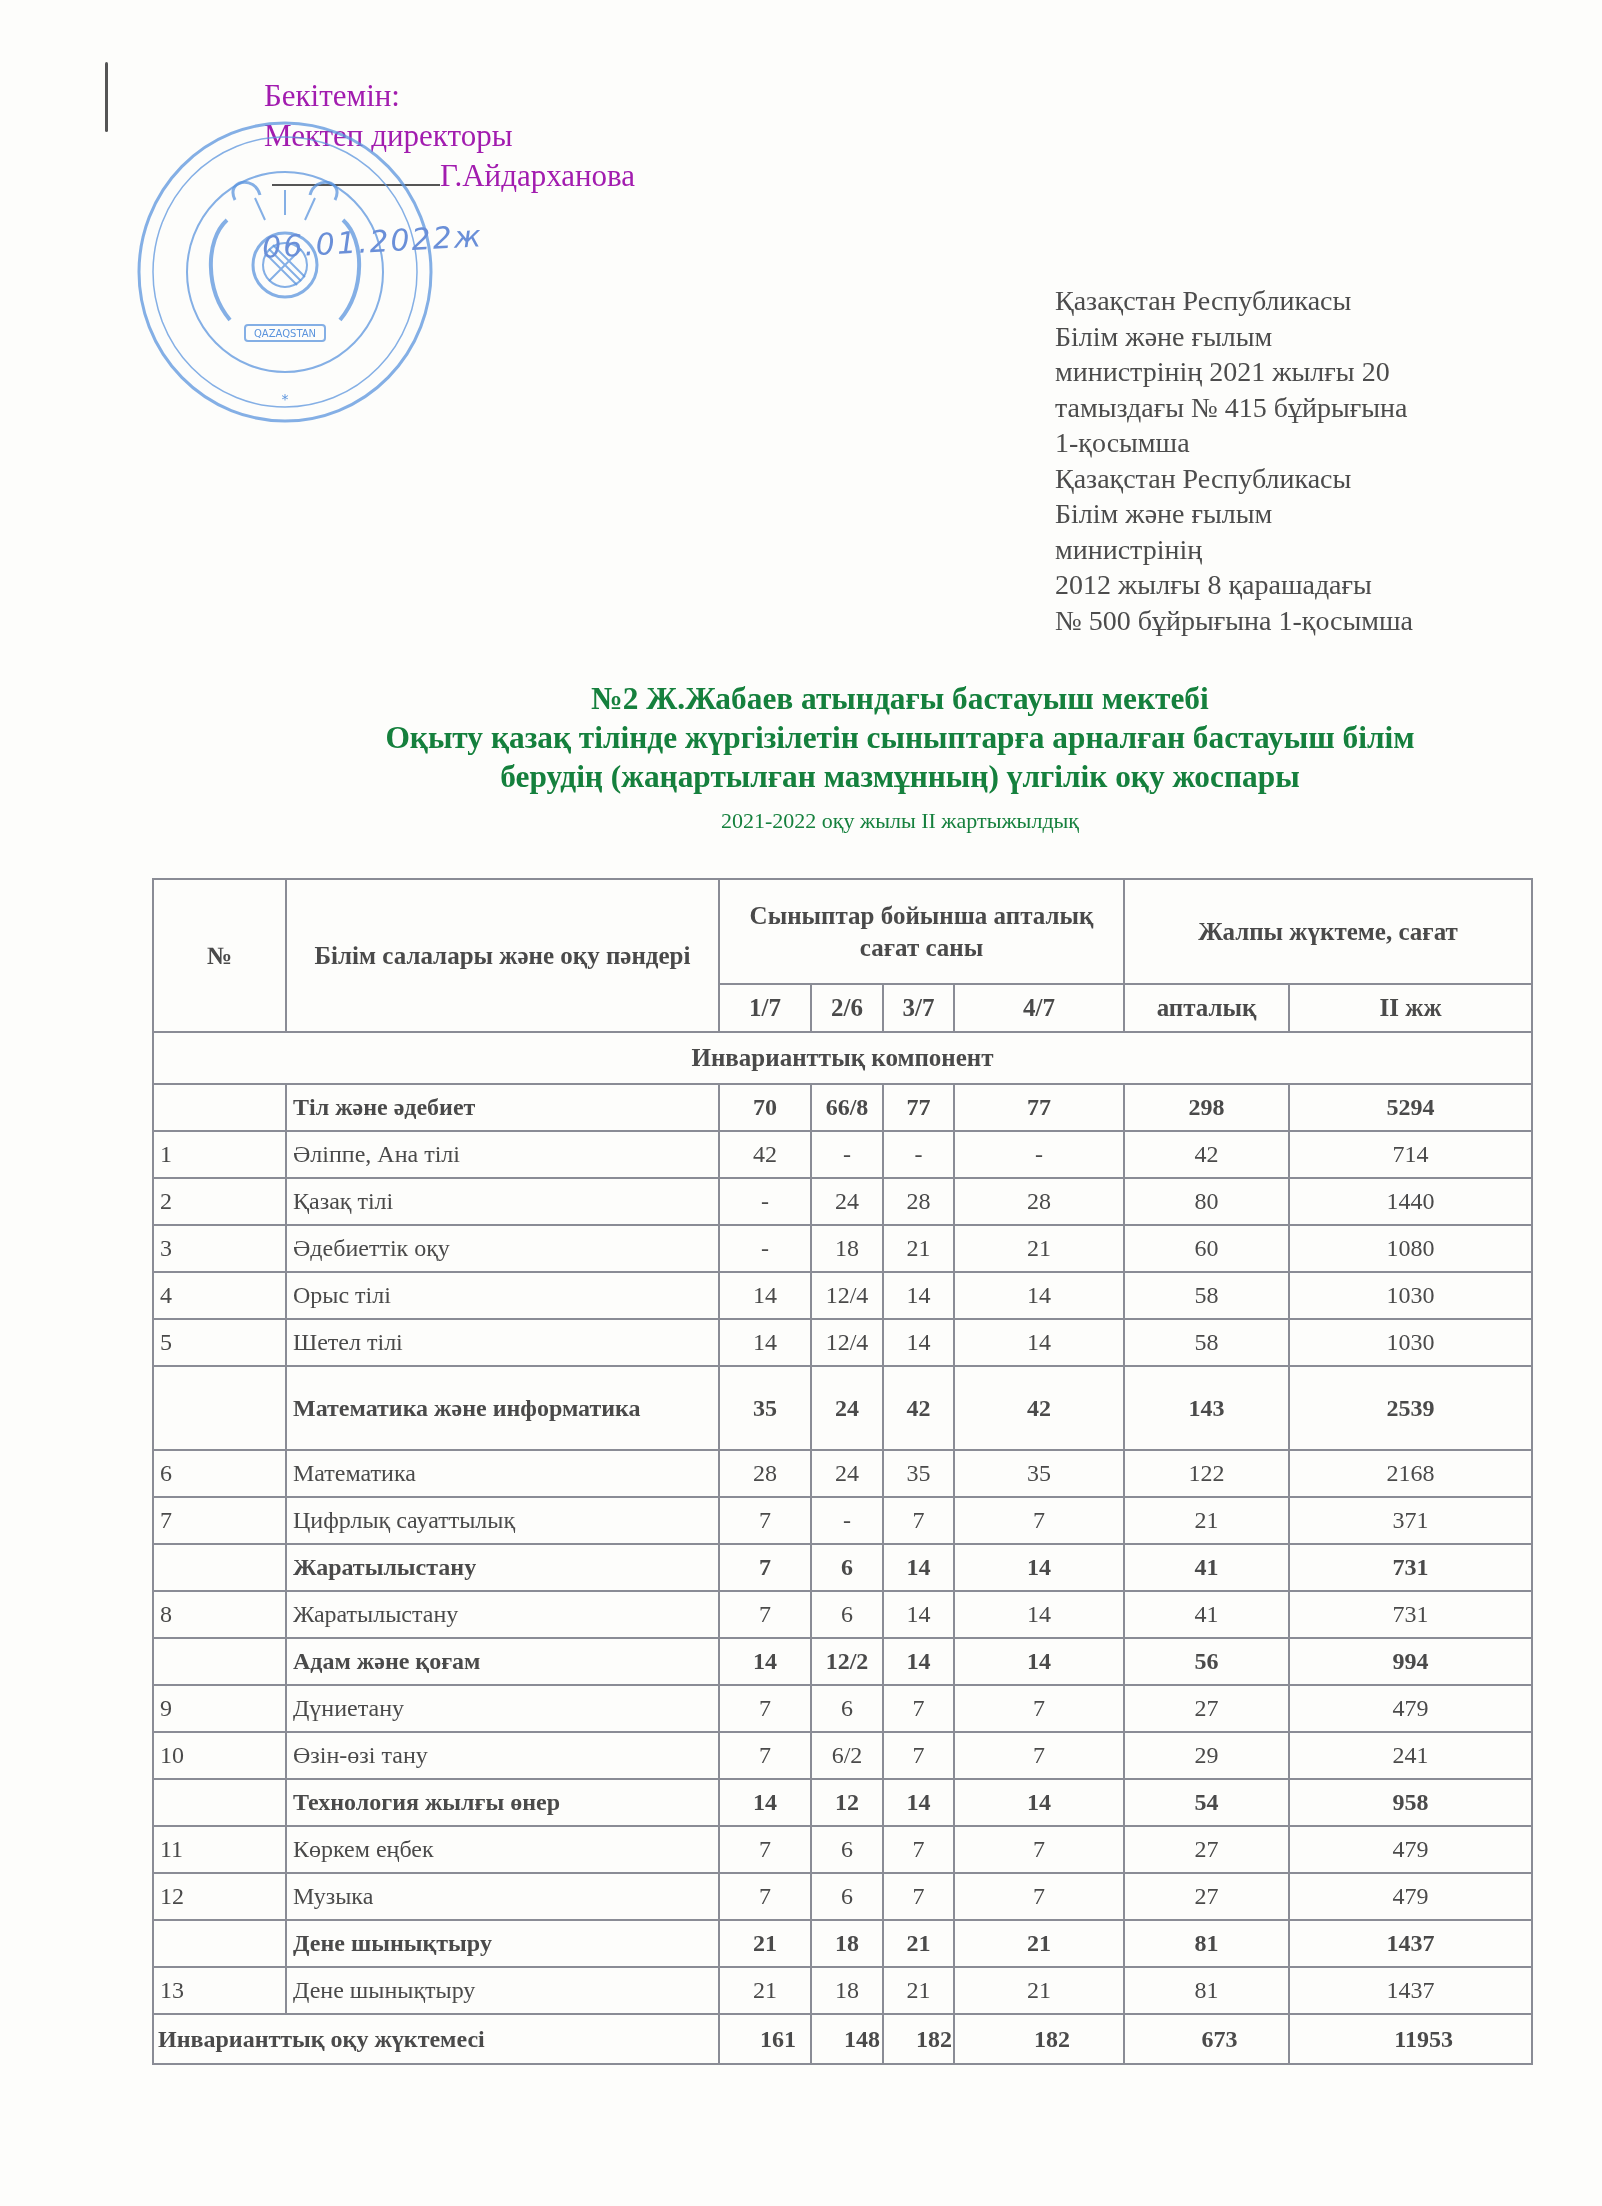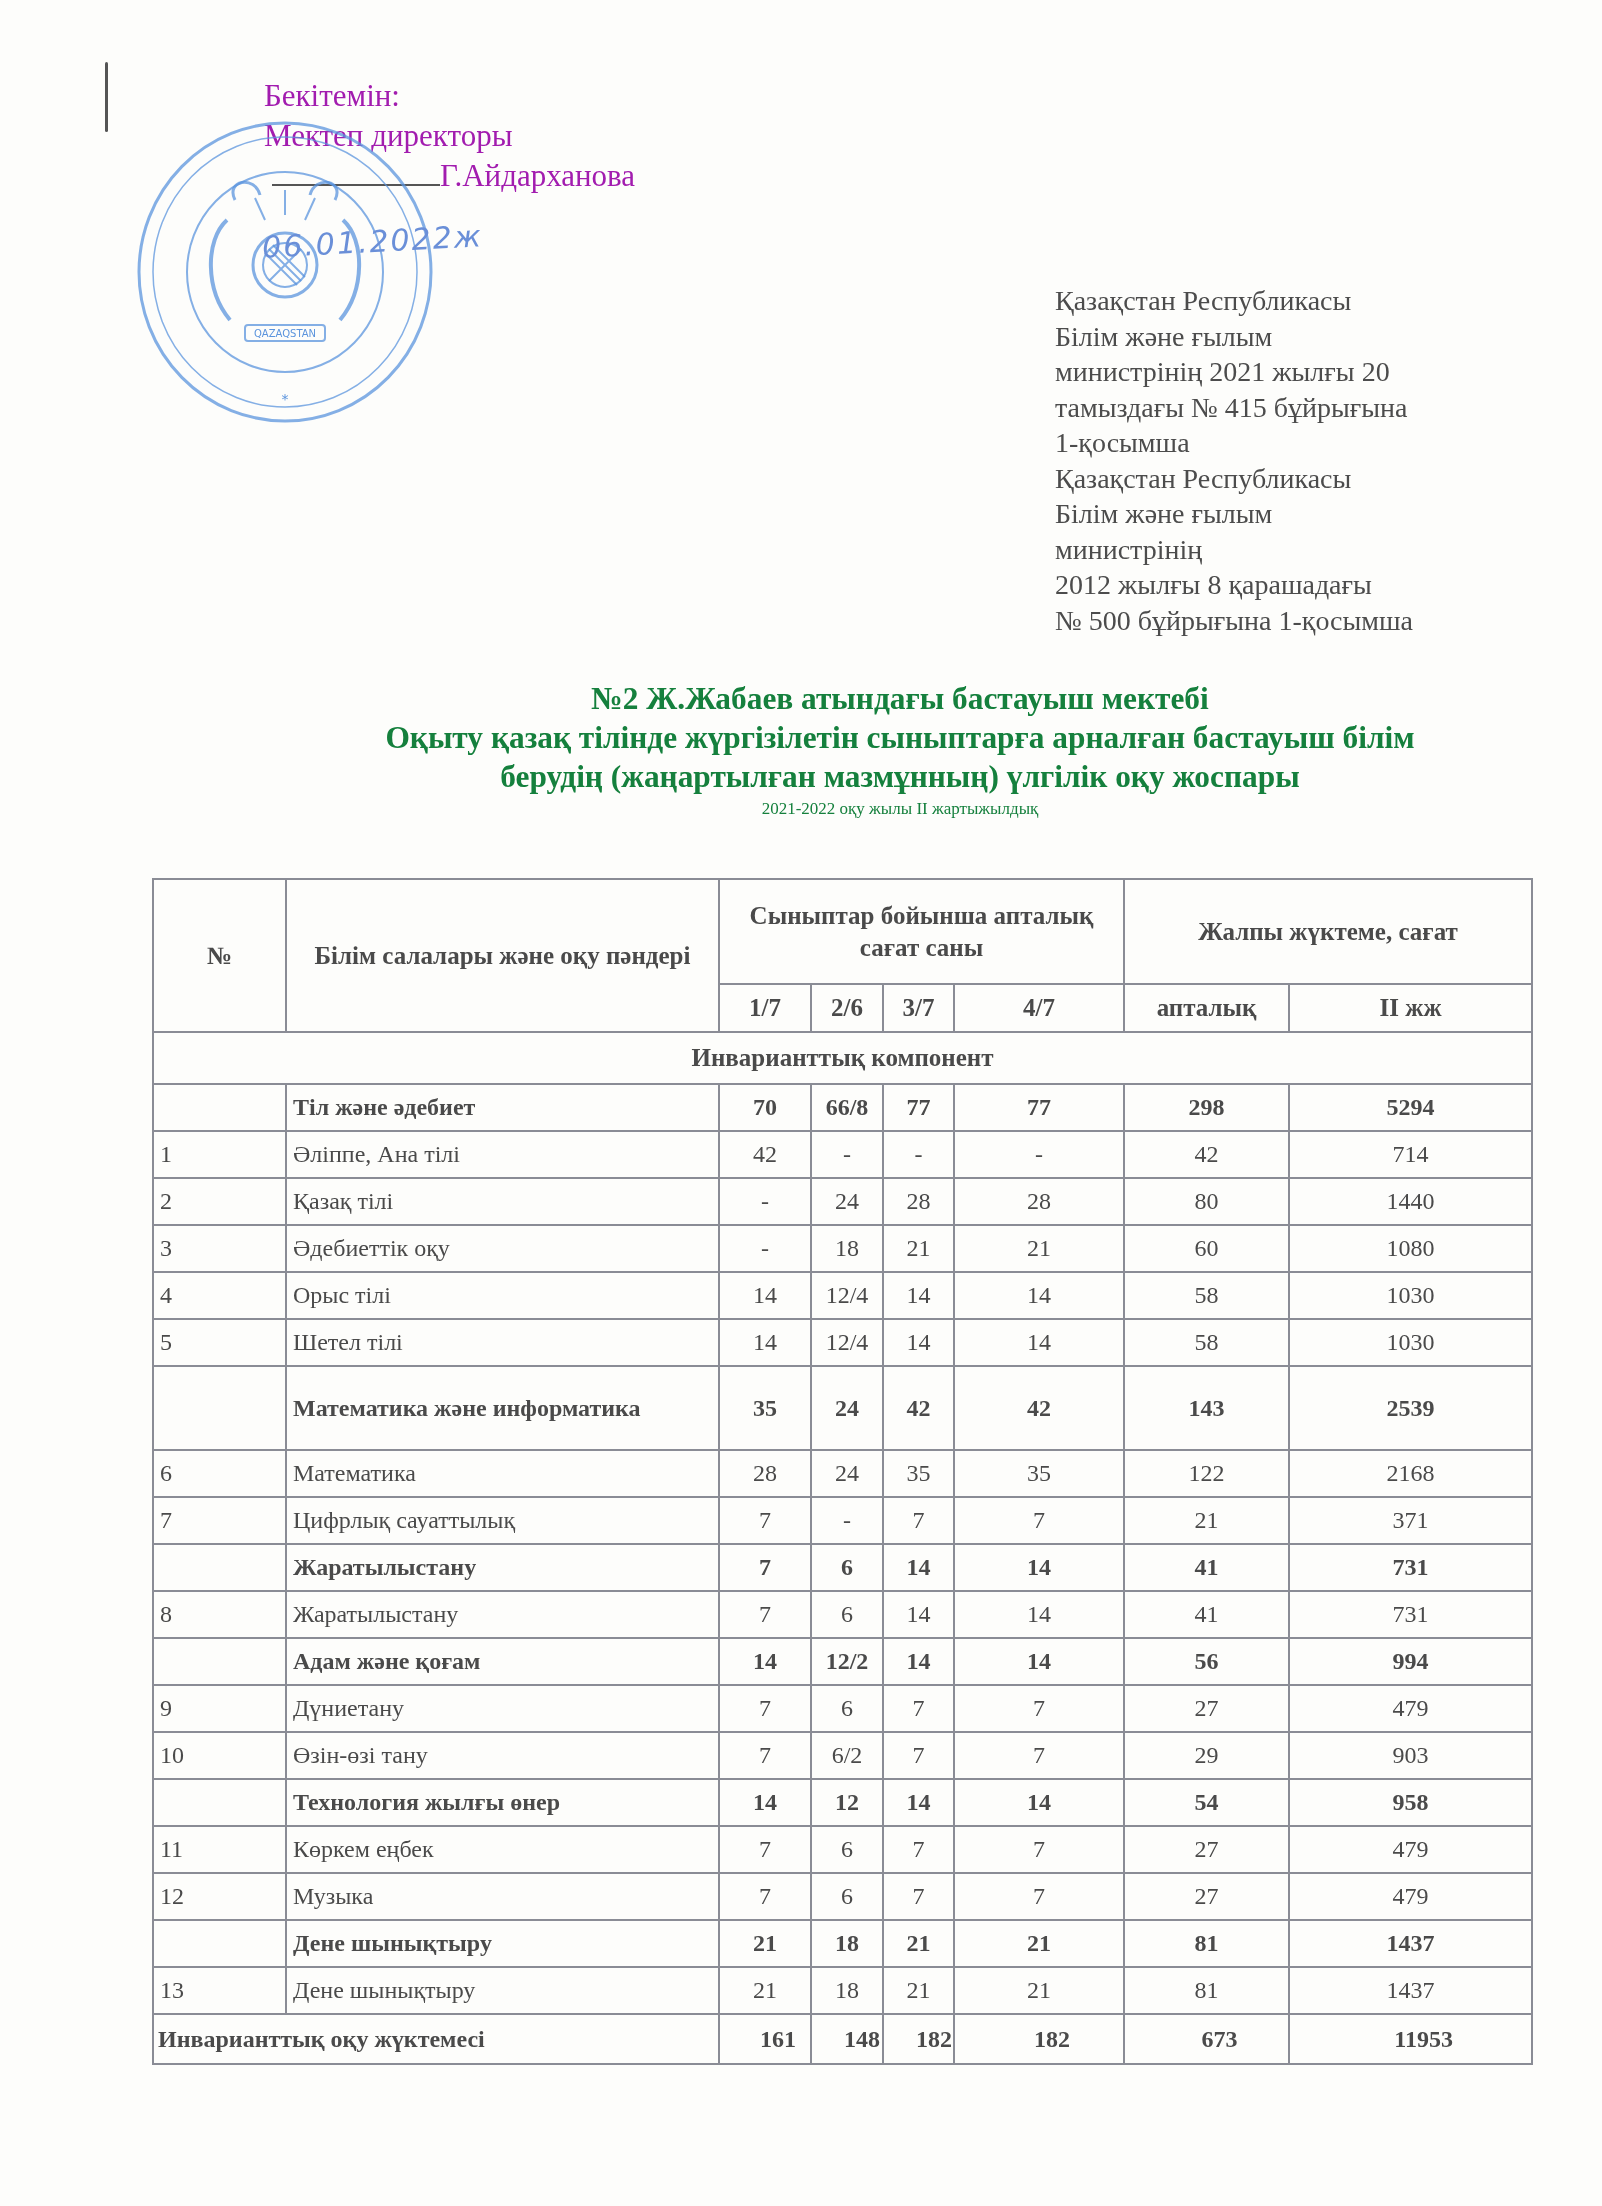--- a/index.html
+++ b/index.html
@@ -9,21 +9,21 @@
   }
   .binder-mark { position: absolute; left: 105px; top: 62px; width: 3px; height: 70px; background: #555; border-radius: 2px; }
   .approve { position: absolute; left: 264px; top: 76px; font-size: 31px; line-height: 40px; color: #a21caf; }
   .approve .sig-line { display: inline-block; width: 168px; border-bottom: 2px solid #555; height: 26px; vertical-align: baseline; margin-left: 8px; }
   .stamp { position: absolute; left: 135px; top: 120px; width: 300px; height: 305px; }
   .handwriting { position: absolute; left: 262px; top: 224px; font-family: "DejaVu Sans", sans-serif; font-style: italic; font-size: 30px; color: #6a8fd8; transform: rotate(-3deg); letter-spacing: 2px; }
   .appendix { position: absolute; left: 1055px; top: 283px; font-size: 28px; line-height: 35.5px; color: #4c4c4c; }
   .appendix div { white-space: nowrap; }
   .title { position: absolute; left: 250px; width: 1300px; text-align: center; top: 679px; color: #15803d; }
   .title .t-line { font-family: "Liberation Serif", serif; font-weight: bold; font-size: 32px; line-height: 39px; transform: scaleX(0.98); }
-  .title .t-sub { font-size: 17px; line-height: 26px; margin-top: 0px; }
+  .title .t-sub { font-size: 22px; line-height: 26px; margin-top: 12px; }
   table.plan {
     position: absolute; left: 152px; top: 878px; width: 1379px; border-collapse: collapse; table-layout: fixed;
     font-size: 24px; color: #4a4a4a;
   }
   table.plan td, table.plan th { border: 2px solid #8a8c95; padding: 0 6px; }
   table.plan th { font-weight: bold; text-align: center; font-size: 25px; line-height: 32px; }
   table.plan td { height: 45px; }
   table.plan td.num { text-align: center; }
   table.plan td.idx { text-align: left; padding-left: 6px; }
   table.plan tr.group td { font-weight: bold; }
@@ -242,21 +242,21 @@
       <td class="num">479</td>
     </tr>
     <tr>
       <td class="idx">10</td>
       <td>Өзін-өзі тану</td>
       <td class="num">7</td>
       <td class="num">6/2</td>
       <td class="num">7</td>
       <td class="num">7</td>
       <td class="num">29</td>
-      <td class="num">903</td>
+      <td class="num">241</td>
     </tr>
     <tr class="group">
       <td class="idx"></td>
       <td>Технология жылғы өнер</td>
       <td class="num">14</td>
       <td class="num">12</td>
       <td class="num">14</td>
       <td class="num">14</td>
       <td class="num">54</td>
       <td class="num">958</td>

